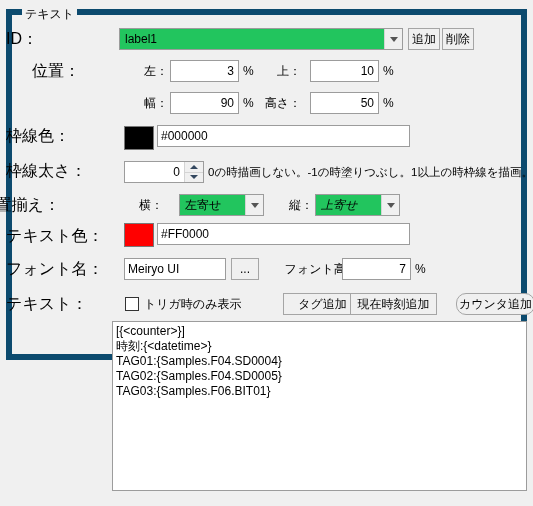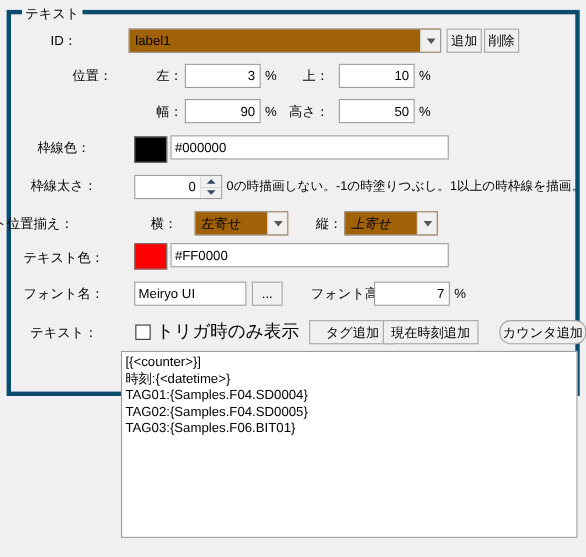--- a/index.html
+++ b/index.html
@@ -18,41 +18,41 @@
     -webkit-font-smoothing: none;
   }
 
   
   .groupbox {
     position: absolute;
     left: 6px;
     top: 9px;
     width: 521px;
     height: 351px;
-    border: 4px solid #0c4a6e;
+    border: 6px solid #0c4a6e;
     background: #f0f0f0;
     box-sizing: border-box;
   }
   .groupbox-title {
     position: absolute;
     left: 10px;
     top: -8px;
     background: #f0f0f0;
     padding: 0 3px;
     font-size: 12px;
     line-height: 14px;
     color: #000000;
     white-space: nowrap;
   }
   .lbl-main {
     position: absolute;
     width: 108px;
-    text-align: center;
-    white-space: nowrap;
-    font-size: 12px;
+    text-align: left;
+    white-space: nowrap;
+    font-size: 16px;
     line-height: 22px;
   }
   .sub-lbl {
     position: absolute;
     text-align: right;
     white-space: nowrap;
     font-size: 12px;
     line-height: 22px;
   }
   .unit {
@@ -79,21 +79,21 @@
   .tbox.num {
     text-align: right;
     padding-right: 4px;
   }
 
   
   .combo {
     position: absolute;
     box-sizing: border-box;
     border: 1px solid #9c9c9c;
-    background: #a16207;
+    background: #22c55e;
     height: 22px;
     display: flex;
     align-items: center;
   }
   .combo-text {
     flex: 1 1 auto;
     padding-left: 5px;
     font-size: 12px;
     line-height: 20px;
     white-space: nowrap;
@@ -191,21 +191,21 @@
   .cbox {
     position: absolute;
     box-sizing: border-box;
     width: 14px;
     height: 14px;
     border: 1px solid #333333;
     background: #ffffff;
   }
   .cbox-label {
     position: absolute;
-    font-size: 16px;
+    font-size: 12px;
     line-height: 22px;
     white-space: nowrap;
   }
 
   
   .tarea {
     position: absolute;
     box-sizing: border-box;
     border: 1px solid #9c9c9c;
     background: #ffffff;

